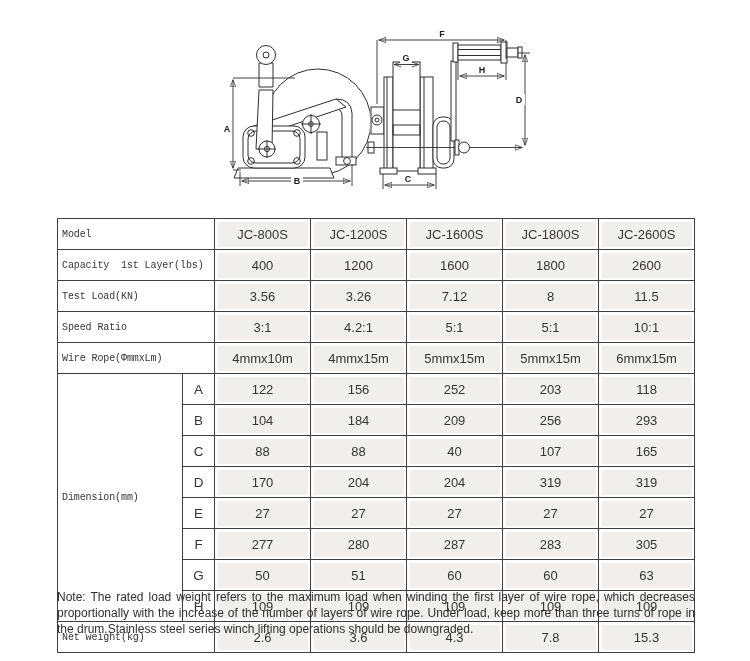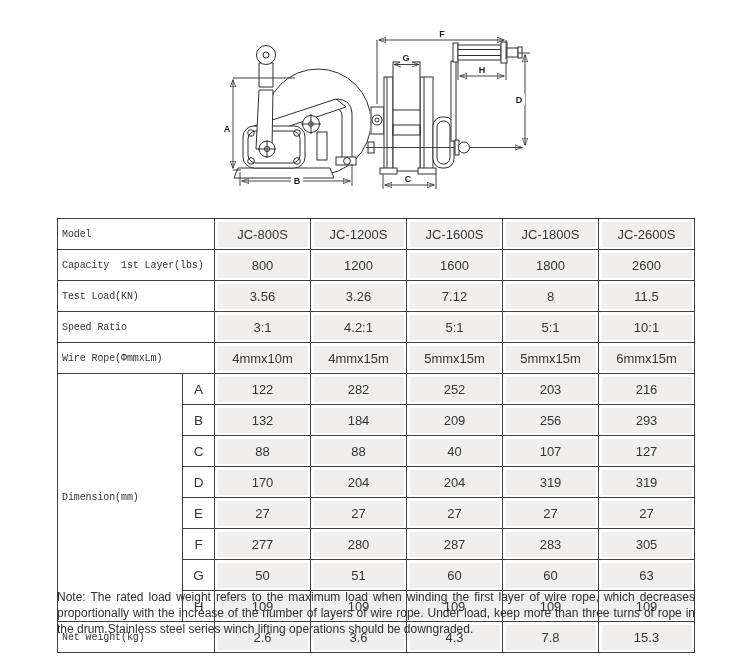--- a/index.html
+++ b/index.html
@@ -210,21 +210,21 @@
       <tr>
         <td class="lbl" colspan="2">Model</td>
         <td class="val">JC-800S</td>
         <td class="val">JC-1200S</td>
         <td class="val">JC-1600S</td>
         <td class="val">JC-1800S</td>
         <td class="val">JC-2600S</td>
       </tr>
       <tr>
         <td class="lbl" colspan="2">Capacity  1st Layer(lbs)</td>
-        <td class="val">800</td>
+        <td class="val">400</td>
         <td class="val">1200</td>
         <td class="val">1600</td>
         <td class="val">1800</td>
         <td class="val">2600</td>
       </tr>
       <tr>
         <td class="lbl" colspan="2">Test Load(KN)</td>
         <td class="val">3.56</td>
         <td class="val">3.26</td>
         <td class="val">7.12</td>
@@ -244,40 +244,40 @@
         <td class="val">4mmx10m</td>
         <td class="val">4mmx15m</td>
         <td class="val">5mmx15m</td>
         <td class="val">5mmx15m</td>
         <td class="val">6mmx15m</td>
       </tr>
       <tr>
         <td class="lbl" rowspan="8">Dimension(mm)</td>
         <td class="key">A</td>
         <td class="val">122</td>
-        <td class="val">282</td>
+        <td class="val">156</td>
         <td class="val">252</td>
         <td class="val">203</td>
-        <td class="val">216</td>
+        <td class="val">118</td>
       </tr>
       <tr>
         <td class="key">B</td>
-        <td class="val">132</td>
+        <td class="val">104</td>
         <td class="val">184</td>
         <td class="val">209</td>
         <td class="val">256</td>
         <td class="val">293</td>
       </tr>
       <tr>
         <td class="key">C</td>
         <td class="val">88</td>
         <td class="val">88</td>
         <td class="val">40</td>
         <td class="val">107</td>
-        <td class="val">127</td>
+        <td class="val">165</td>
       </tr>
       <tr>
         <td class="key">D</td>
         <td class="val">170</td>
         <td class="val">204</td>
         <td class="val">204</td>
         <td class="val">319</td>
         <td class="val">319</td>
       </tr>
       <tr>

